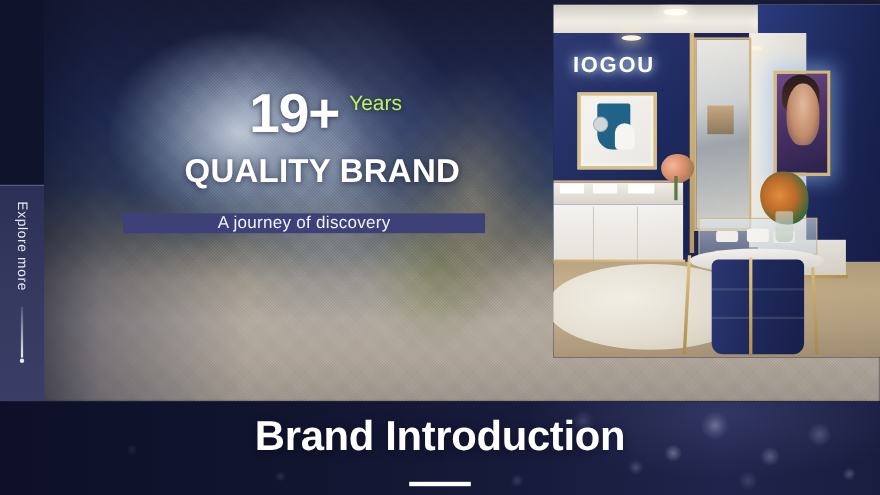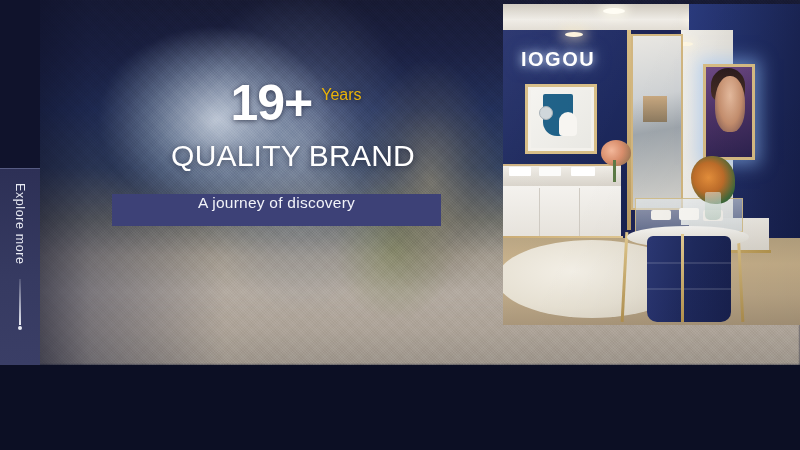--- a/index.html
+++ b/index.html
@@ -95,35 +95,35 @@
     position:relative; height:62px;
     display:flex; align-items:baseline; justify-content:center;
     padding-left:6px;
   }
   .num-10 {
     font-size:50px; font-weight:bold; color:#ffffff;
     letter-spacing:-1px; line-height:1;
     text-shadow:0 1px 5px rgba(10,14,35,.65);
   }
   .lbl-years {
-    font-size:16px; color:#eab308; margin-left:9px;
+    font-size:19px; color:#bef264; margin-left:9px;
     position:relative; top:-20px;
     text-shadow:0 1px 4px rgba(10,14,35,.6);
   }
   .line-brand {
     text-align:center;
-    font-size:30px; font-weight:normal; color:#ffffff;
+    font-size:30px; font-weight:bold; color:#ffffff;
     letter-spacing:.2px; line-height:1.05;
     text-shadow:0 1px 6px rgba(10,14,35,.6);
   }
   .banner {
     position:absolute; left:-16px; top:116px;
-    width:329px; height:32px;
+    width:329px; height:18px;
     background:#3d4177;
-    display:flex; align-items:flex-start; justify-content:center;
+    display:flex; align-items:flex-end; justify-content:center;
   }
   .banner-text {
     font-size:15.5px; color:#f2f3f9; letter-spacing:.25px;
   }
 
   
   .photo {
     position:absolute; left:503px; top:4px;
     width:297px; height:321px;
     overflow:hidden;
@@ -340,14 +340,19 @@
       <div class="ph ph-legc"></div>
       <div class="ph ph-flow1"></div>
       <div class="ph ph-flow1s"></div>
       <div class="ph ph-flow2"></div>
       <div class="ph ph-vase"></div>
       <div class="photo-sheen"></div>
     </div>
 
   </div>
 
+  <div class="footer">
+    <div class="footer-bokeh"></div>
+    <div class="footer-title">Brand Introduction</div>
+    <div style="position:absolute;left:372px;top:73px;width:56px;height:4px;background:#ffffff;"></div>
+  </div>
 
 </div>
 
 </body></html>

